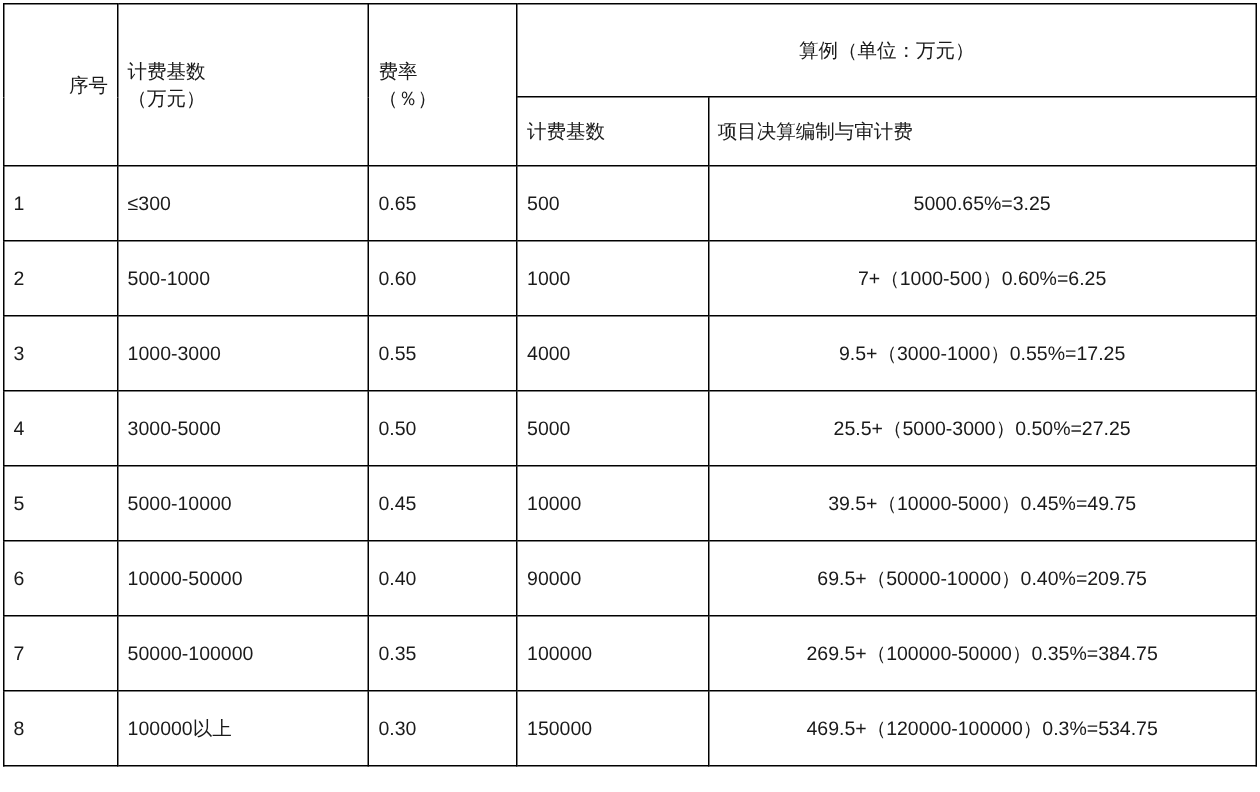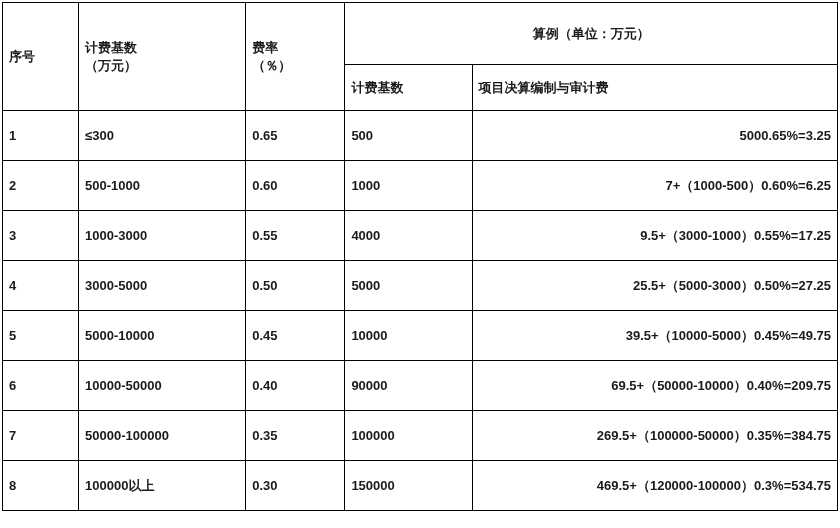--- a/index.html
+++ b/index.html
@@ -23,29 +23,29 @@
   table.fee-table {
     border-collapse: collapse;
     table-layout: fixed;
     width: 836px;
     margin: 2px 0 0 2px;
     font-size: 13px;
   }
   table.fee-table td,
   table.fee-table th {
     border: 1px solid #000000;
-    font-weight: bold;
+    font-weight: normal;
     font-size: 13px;
     padding: 0 6px;
     line-height: 1.35;
     vertical-align: middle;
     box-sizing: border-box;
   }
   .c-center { }
-  .c-left   { text-align: right; }
+  .c-left   { text-align: center; }
 
   
   col.col-no    { width: 76px; }
   col.col-base  { width: 167px; }
   col.col-rate  { width: 99px; }
   col.col-ebase { width: 127px; }
   col.col-ecalc { width: 365px; }
 
   
   tr.head-row1 td { height: 62px; }
@@ -57,21 +57,21 @@
   .two-line {
     display: block;
   }
   .two-line span {
     display: block;
   }
   .example-head {
     text-align: center;
   }
   .no-cell {
-    text-align: left;
+    text-align: right;
     vertical-align: top;
     padding-top: 4px;
   }
 </style>
 </head>
 <body>
 
 <div id="sheet">
   <table class="fee-table">
     <colgroup>

